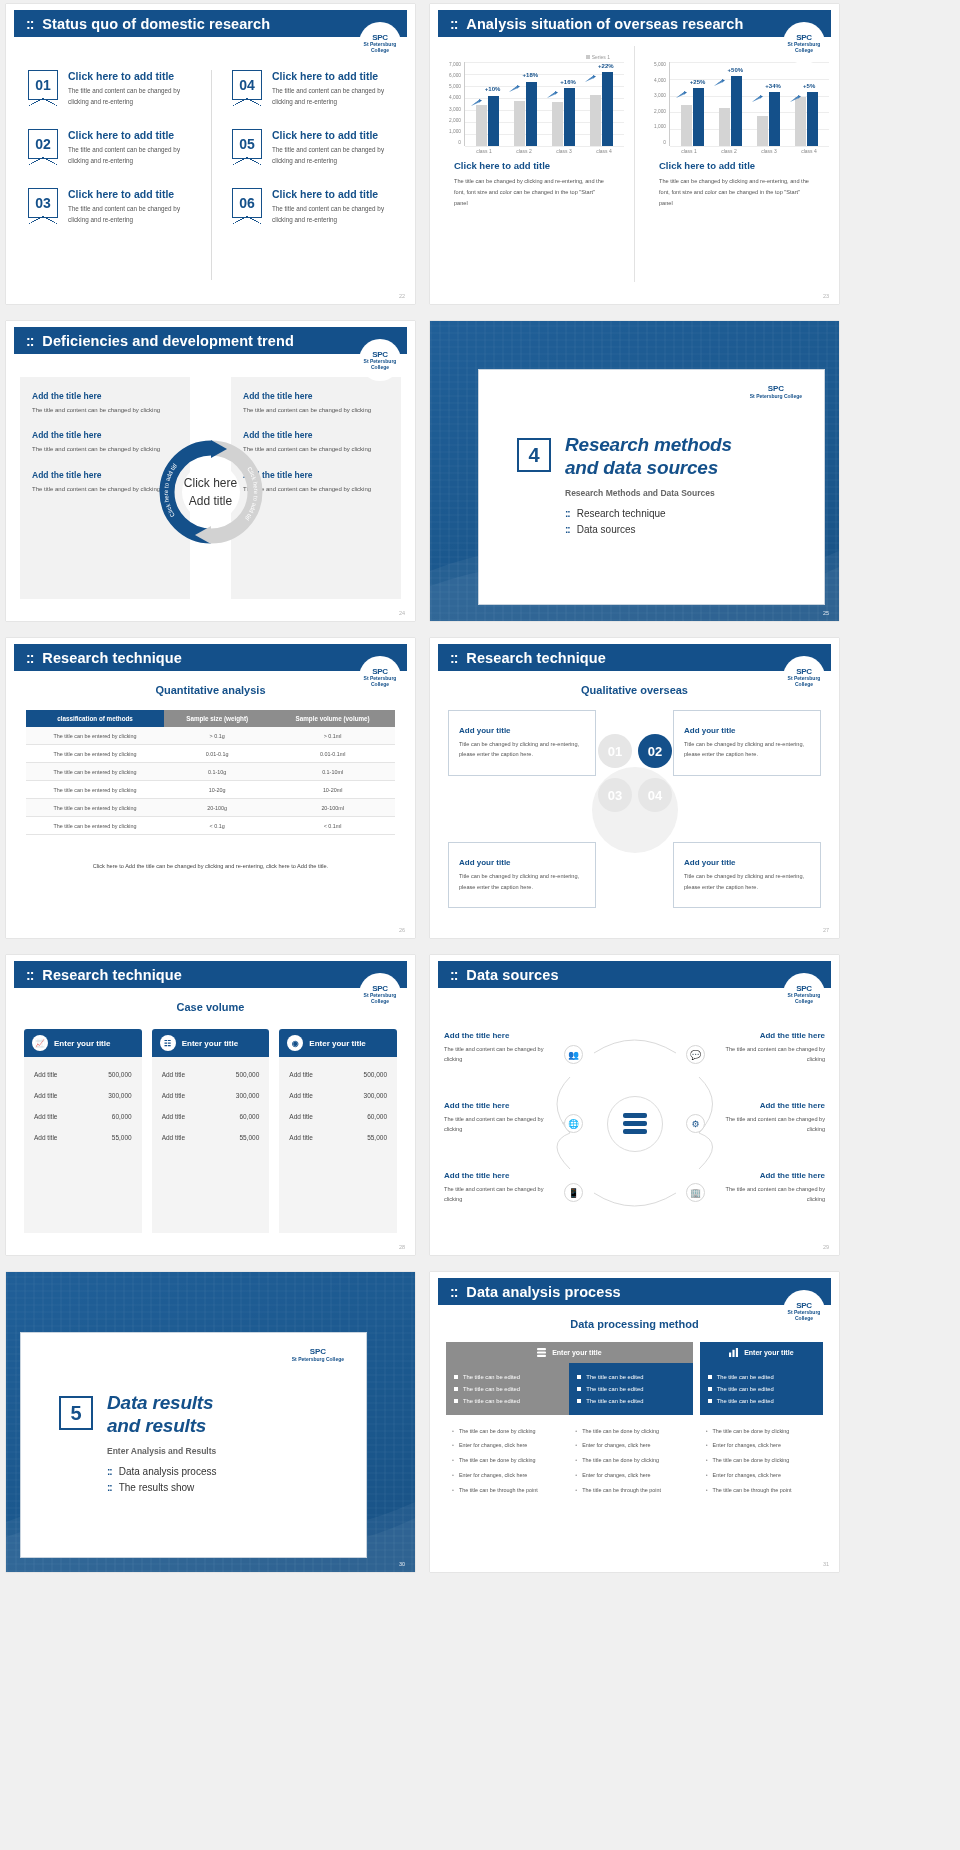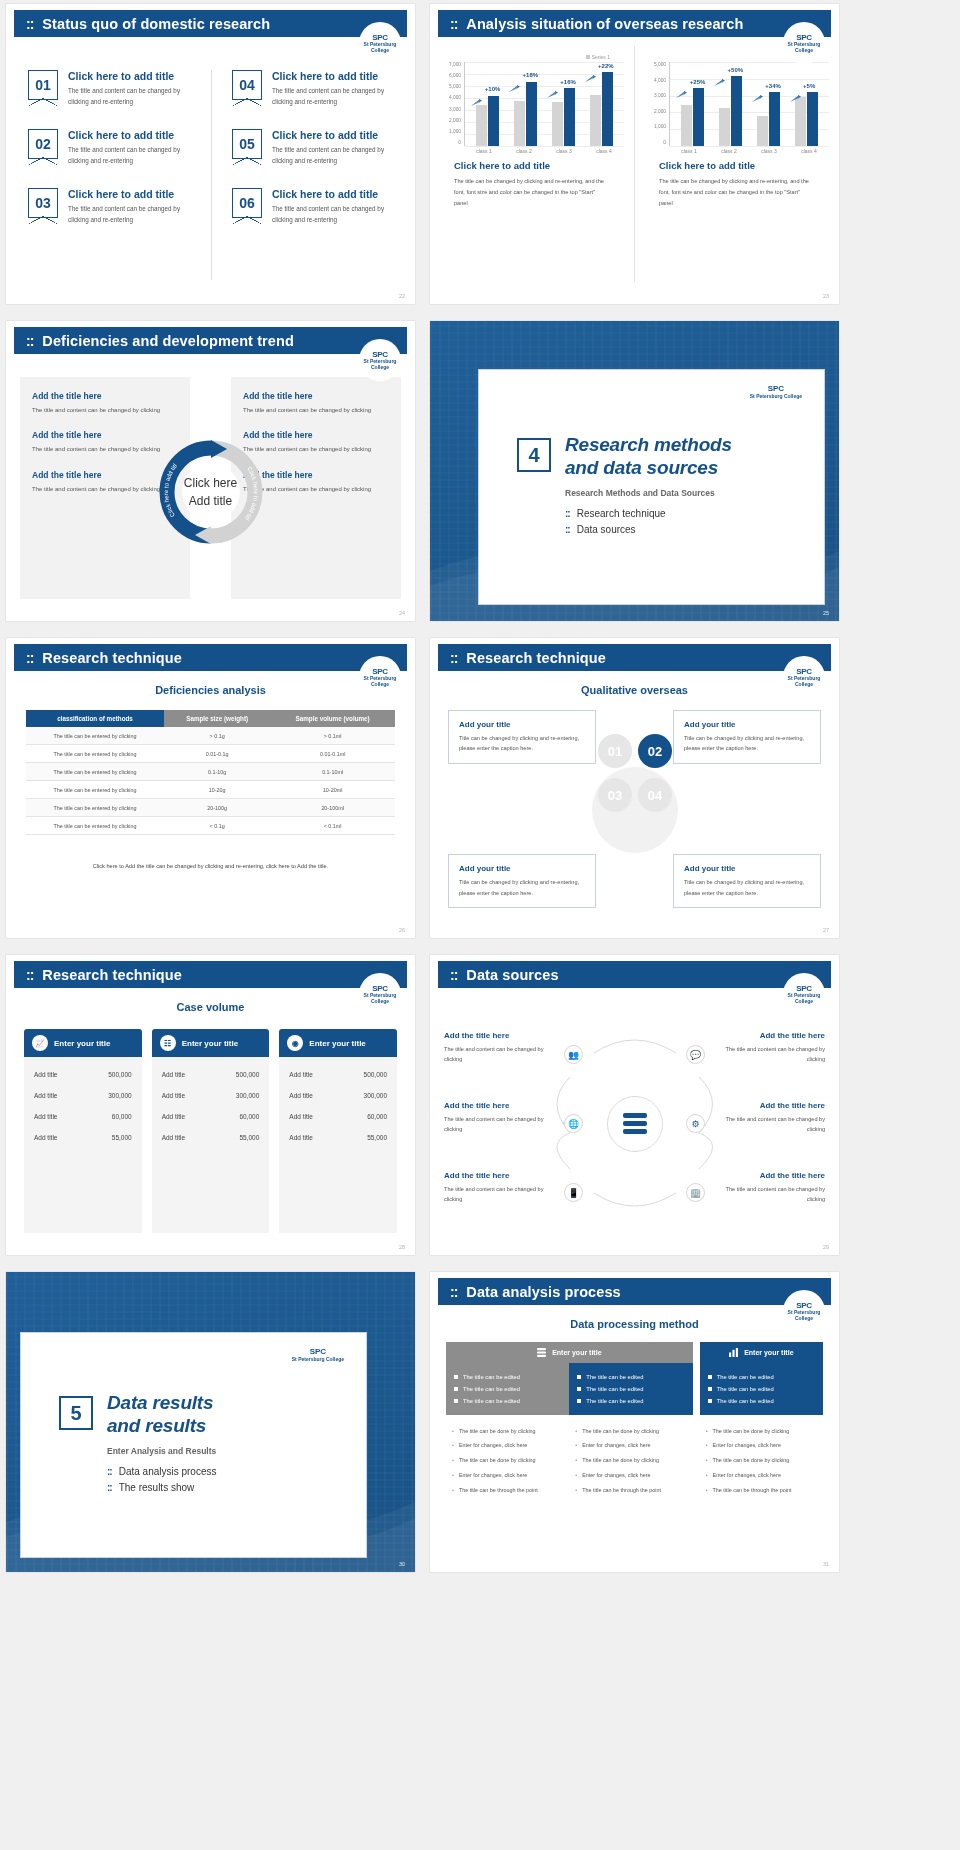--- a/index.html
+++ b/index.html
@@ -130,21 +130,21 @@
   .tbl th { font-size:6.3px; color:#fff; font-weight:bold; padding:5px 4px; text-align:center;}
   .tbl th.c1{ background:#14508a; }
   .tbl th.c2, .tbl th.c3 { background:#8d8d8d; }
   .tbl td { font-size:5.4px; color:#555; padding:5.5px 4px; text-align:center; border-bottom:1px solid #e4e4e4;}
   .tbl tr:nth-child(odd) td { background:#fafafa; }
   .tbl tr:nth-child(even) td { background:#fff; }
   .tbl-foot { position:absolute; left:20px; right:20px; top:225px; font-size:5.6px; color:#444; text-align:center;}
 
   
   .ql { position:absolute; top:68px; left:18px; right:18px; bottom:24px; }
-  .qcard { position:absolute; width:148px; border:1px solid #c7d2dd; background:#fff; padding:9px 10px; }
+  .qcard { position:absolute; width:148px; border:1px solid #c7d2dd; background:#fff; padding:15px 10px; }
   .qcard h4 { font-size:8px; color:#14508a; font-weight:bold; margin-bottom:4px;}
   .qcard p  { font-size:5.6px; color:#555; line-height:1.85;}
   .qnum { position:absolute; width:34px; height:34px; border-radius:50%;
           display:flex; align-items:center; justify-content:center;
           font-size:13px; font-weight:bold;}
   .qnum.on { background:#14508a; color:#fff;}
   .qnum.off{ background:#e6e6e6; color:#fff;}
   .qhalo { position:absolute; left:50%; top:50%; transform:translate(-50%,-50%);
            width:86px; height:86px; border-radius:50%; background:#f1f1f1;}
 
@@ -498,21 +498,21 @@
   </div>
 
   <div class="slide">
     <div class="hdr">
       <span class="dots">::</span>
       <h2>Research technique</h2>
     </div>
     <div class="logo-badge">
       <div class="lg"><b>SPC</b><br><span>St Petersburg College</span></div>
     </div>
-    <div class="sub-title">Deficiencies analysis</div>
+    <div class="sub-title">Quantitative analysis</div>
     <table class="tbl">
       <thead>
           <tr>
         <th class="c1">classification of methods</th>
         <th class="c2">Sample size (weight)</th>
         <th class="c3">Sample volume (volume)</th>
       </tr>
         </thead>
       <tbody id="tbl-body">
           <tr>

